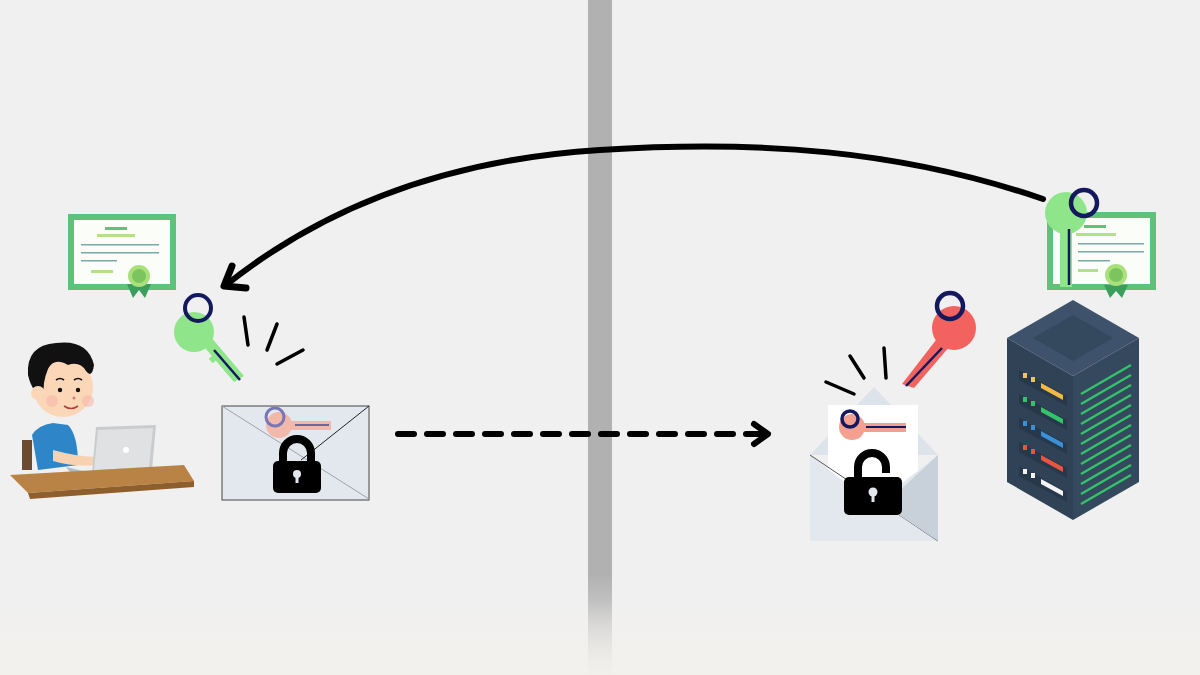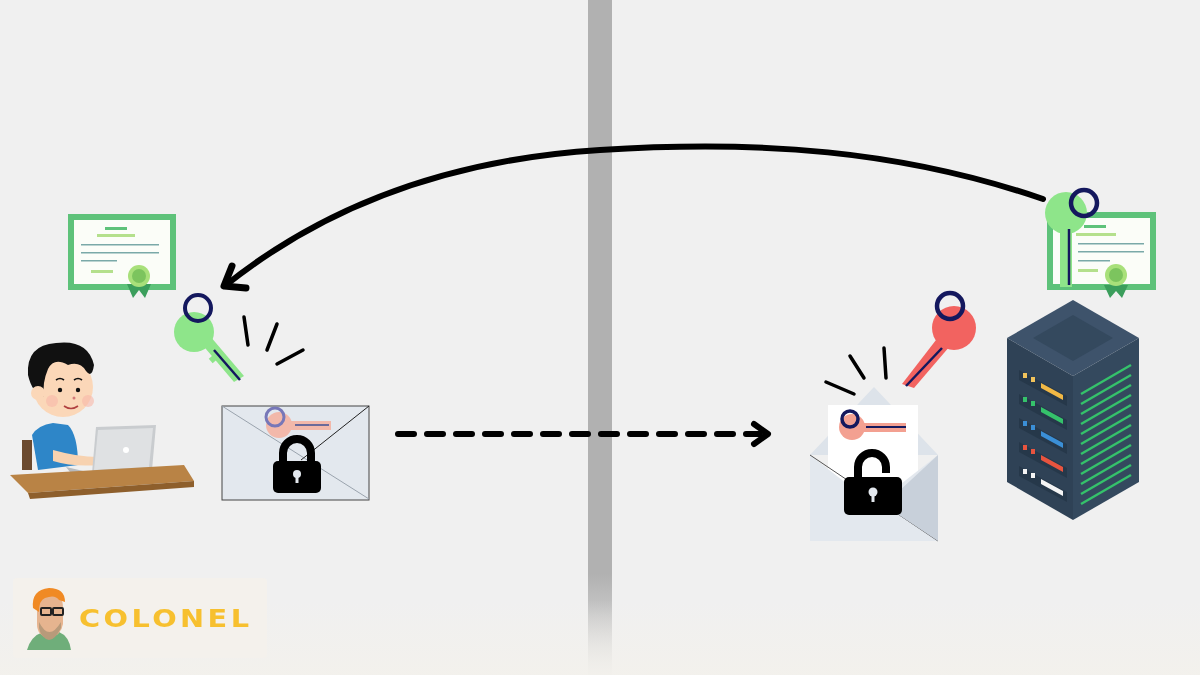--- a/index.html
+++ b/index.html
@@ -199,26 +199,14 @@
       <line x1="74" y1="166" x2="124" y2="137"></line>
       <line x1="74" y1="176" x2="124" y2="147"></line>
       <line x1="74" y1="186" x2="124" y2="157"></line>
       <line x1="74" y1="196" x2="124" y2="167"></line>
       <line x1="74" y1="206" x2="124" y2="177"></line>
     </g>
   </svg>
 
   <div class="bottom-fade"></div>
 
-  <div class="logo">
-    <svg width="48" height="64" viewBox="0 0 48 64">
-      <path d="M2 64 Q6 50 18 46 L34 46 Q44 50 46 64 Z" fill="#6fae7a"></path>
-      <path d="M12 20 Q12 8 26 8 Q38 8 38 22 L38 38 Q36 50 24 52 Q12 50 12 38 Z" fill="#e6b48f"></path>
-      <path d="M14 36 Q24 56 36 36 L36 42 Q30 54 24 54 Q16 52 14 42 Z" fill="#b89a7a"></path>
-      <path d="M8 22 Q6 4 24 2 Q40 2 40 16 L34 14 Q30 8 20 12 Q14 14 14 26 Z" fill="#f08a24"></path>
-      <rect x="16" y="22" width="10" height="7" rx="1" fill="none" stroke="#222" stroke-width="2"></rect>
-      <rect x="28" y="22" width="10" height="7" rx="1" fill="none" stroke="#222" stroke-width="2"></rect>
-      <line x1="26" y1="25" x2="28" y2="25" stroke="#222" stroke-width="2"></line>
-    </svg>
-    <span class="logo-text">COLONEL</span>
-  </div>
 
 </div>
 
 </body></html>

